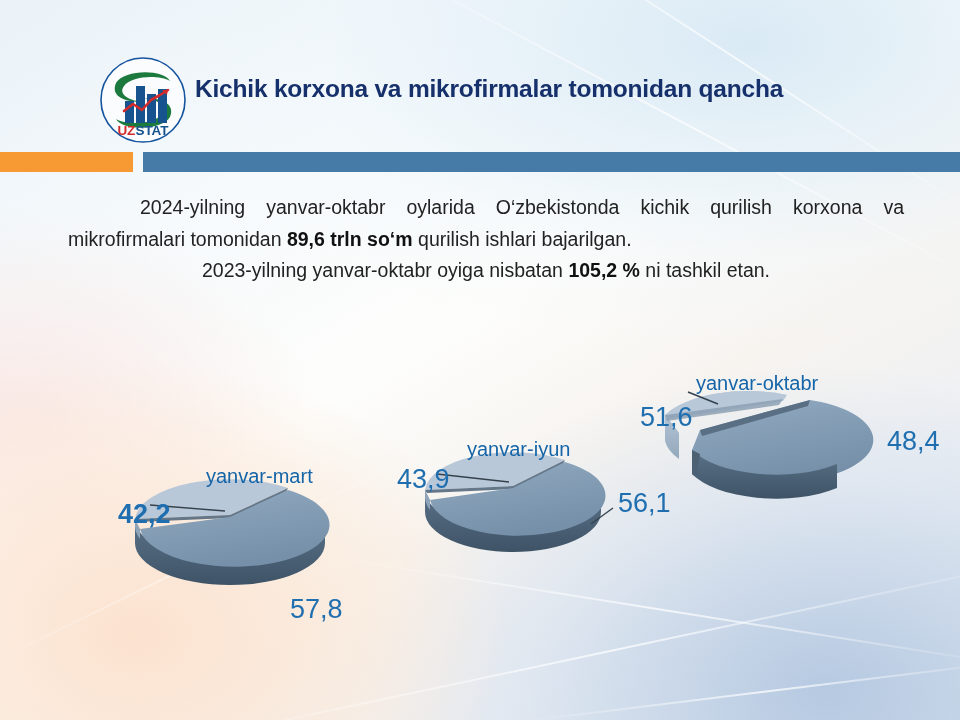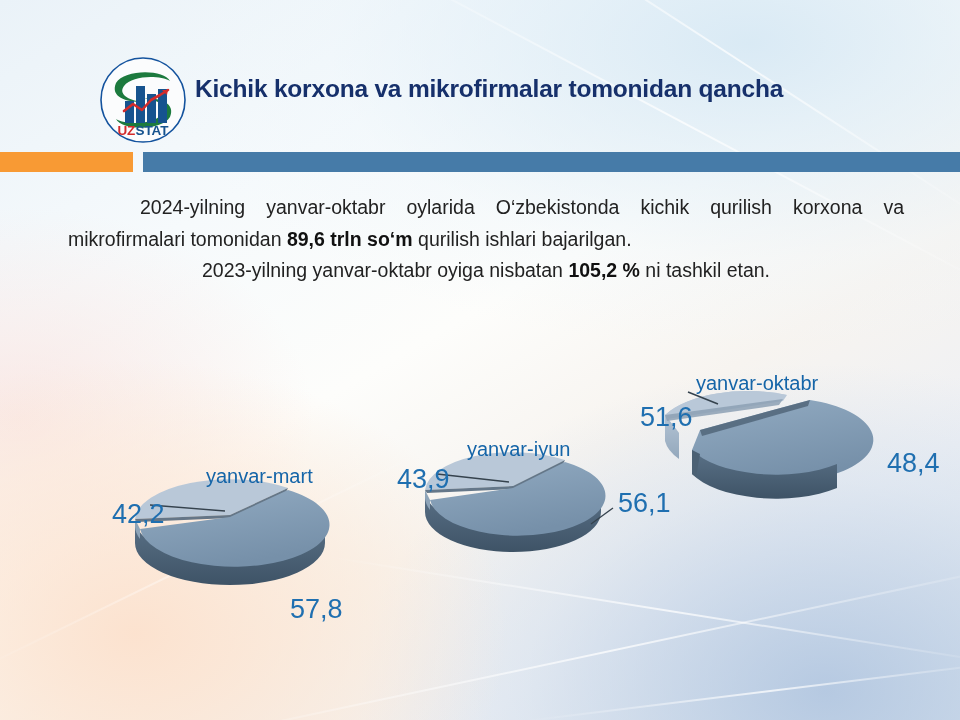--- a/index.html
+++ b/index.html
@@ -94,21 +94,21 @@
   <div class="bar bar-blue"></div>
 
   <div class="body-text">
     <span class="l1"><span>2024-yilning yanvar-oktabr oylarida O‘zbekistonda kichik qurilish korxona va mikrofirmalari tomonidan </span><b>89,6 trln so‘m</b><span> qurilish ishlari bajarilgan.</span></span>
     <span class="l2"><span>2023-yilning yanvar-oktabr oyiga nisbatan </span><b>105,2 %</b><span> ni tashkil etan.</span></span>
   </div>
 
 
   <div class="pie-wrap" style="left:110px;top:455px;">
     <div class="pie-title" style="left:96px;top:10px;">yanvar-mart</div>
-    <div class="pie-val" style="left:2px;top:44px;">42,2</div>
+    <div class="pie-val" style="left:8px;top:44px;font-weight:bold;">42,2</div>
     <div class="pie-val" style="left:180px;top:139px;">57,8</div>
     <svg width="260" height="160" viewBox="0 0 260 160">
       <defs>
         <linearGradient id="sideDark1" x1="0" y1="0" x2="0" y2="1">
           <stop offset="0%" stop-color="#5b7288"></stop>
             <stop offset="100%" stop-color="#3e5366"></stop>
         </linearGradient>
         <linearGradient id="topMain1" x1="0" y1="0" x2="0.4" y2="1">
           <stop offset="0%" stop-color="#92abc2"></stop>
             <stop offset="100%" stop-color="#7690a9"></stop>
@@ -151,21 +151,21 @@
       <path d="M28 58 L116 54 L168 28 L166 32 L117 57 L30 61 Z" fill="#54697d" opacity="0.9"></path>
       <path d="M116 56 L168 30 A88 40 0 1 1 33 68 Z" fill="url(#topMain2)"></path>
       <line x1="40" y1="42" x2="112" y2="50" stroke="#35424d" stroke-width="1.4"></line>
       <line x1="194" y1="92" x2="216" y2="76" stroke="#35424d" stroke-width="1.3"></line>
     </svg>
   </div>
 
   <div class="pie-wrap" style="left:640px;top:368px;">
     <div class="pie-title" style="left:56px;top:4px;">yanvar-oktabr</div>
     <div class="pie-val" style="left:0px;top:34px;">51,6</div>
-    <div class="pie-val" style="left:247px;top:58px;margin-top:22px;">48,4</div>
+    <div class="pie-val" style="left:247px;top:58px;">48,4</div>
     <svg width="300" height="160" viewBox="0 0 300 160">
       <defs>
         <linearGradient id="sideDark3" x1="0" y1="0" x2="0" y2="1">
           <stop offset="0%" stop-color="#5b7288"></stop>
             <stop offset="100%" stop-color="#3e5366"></stop>
         </linearGradient>
         <linearGradient id="topMain3" x1="0" y1="0" x2="0.4" y2="1">
           <stop offset="0%" stop-color="#92abc2"></stop>
             <stop offset="100%" stop-color="#7690a9"></stop>
         </linearGradient>

